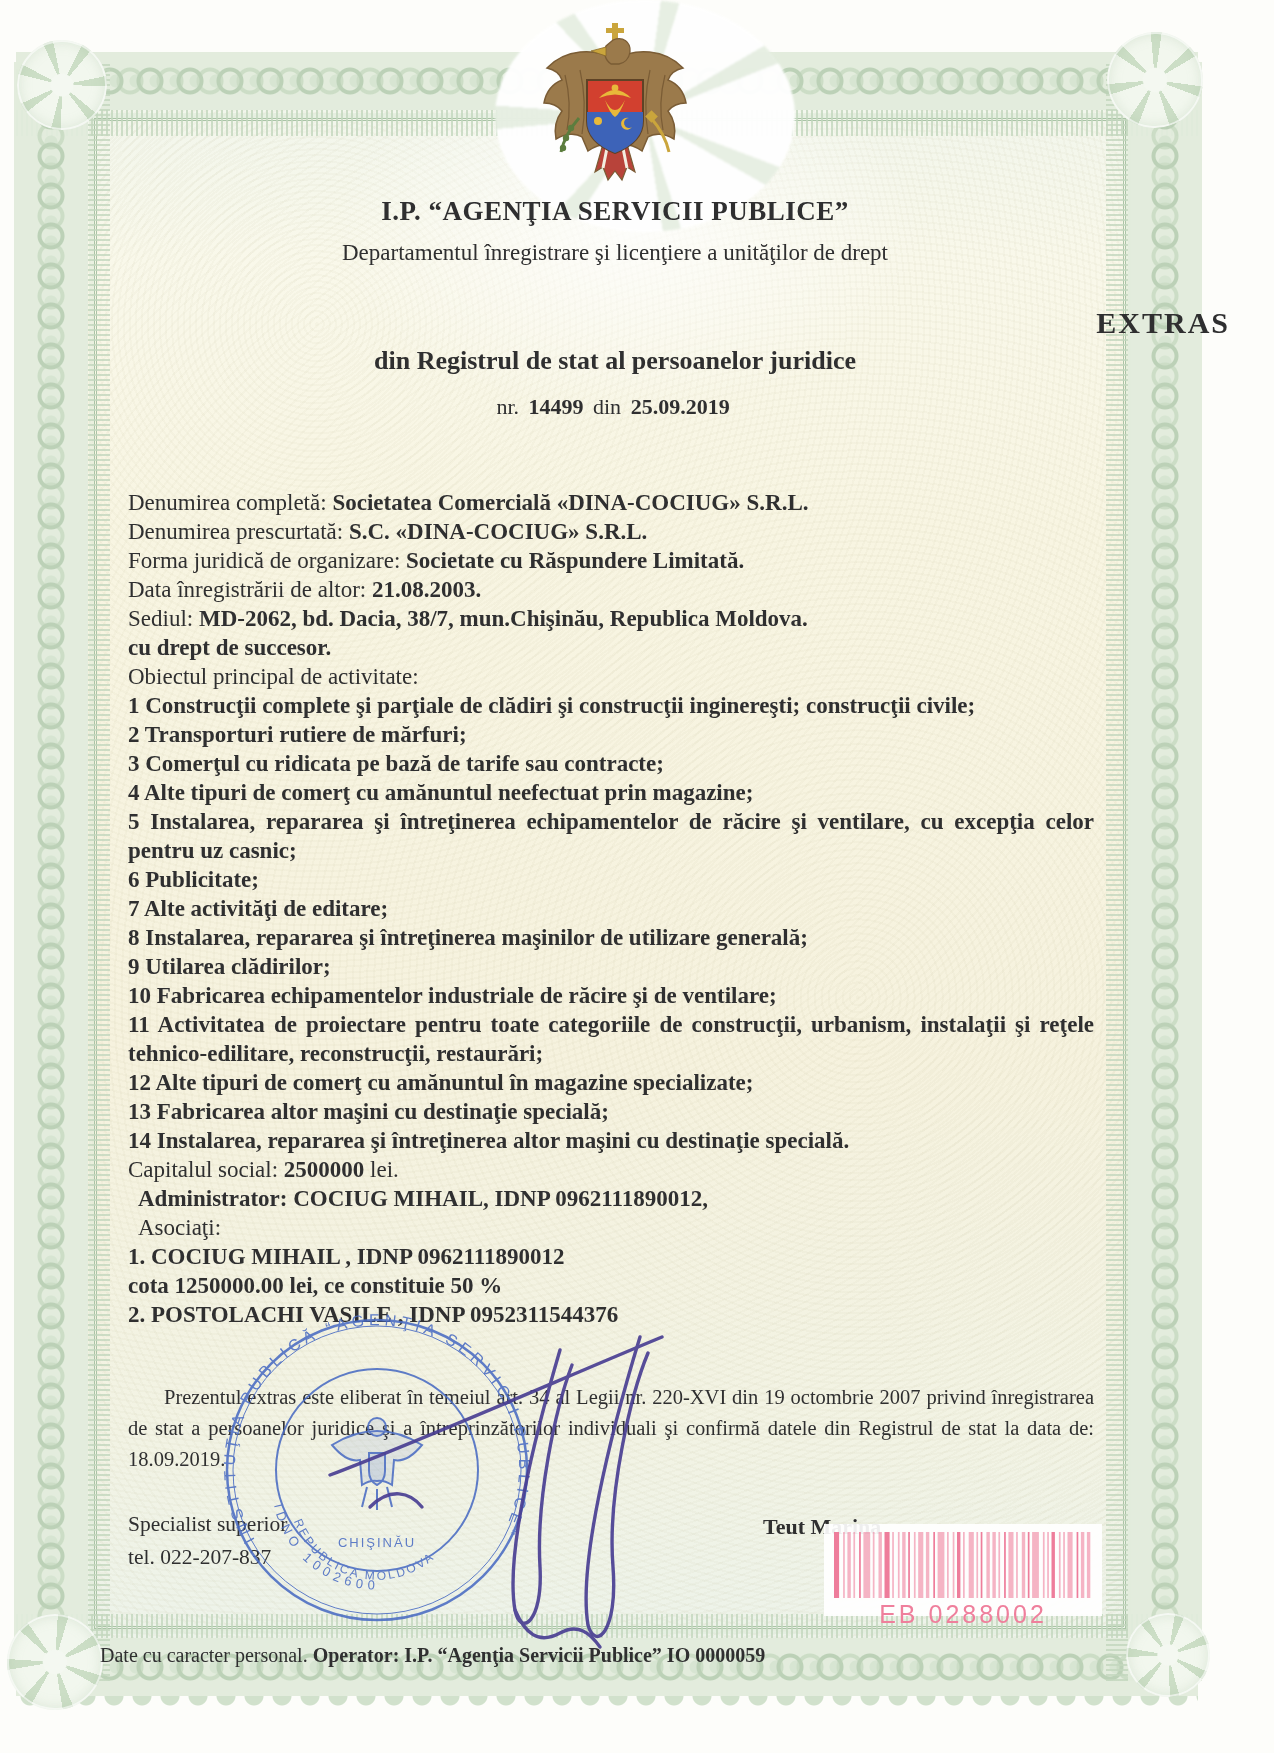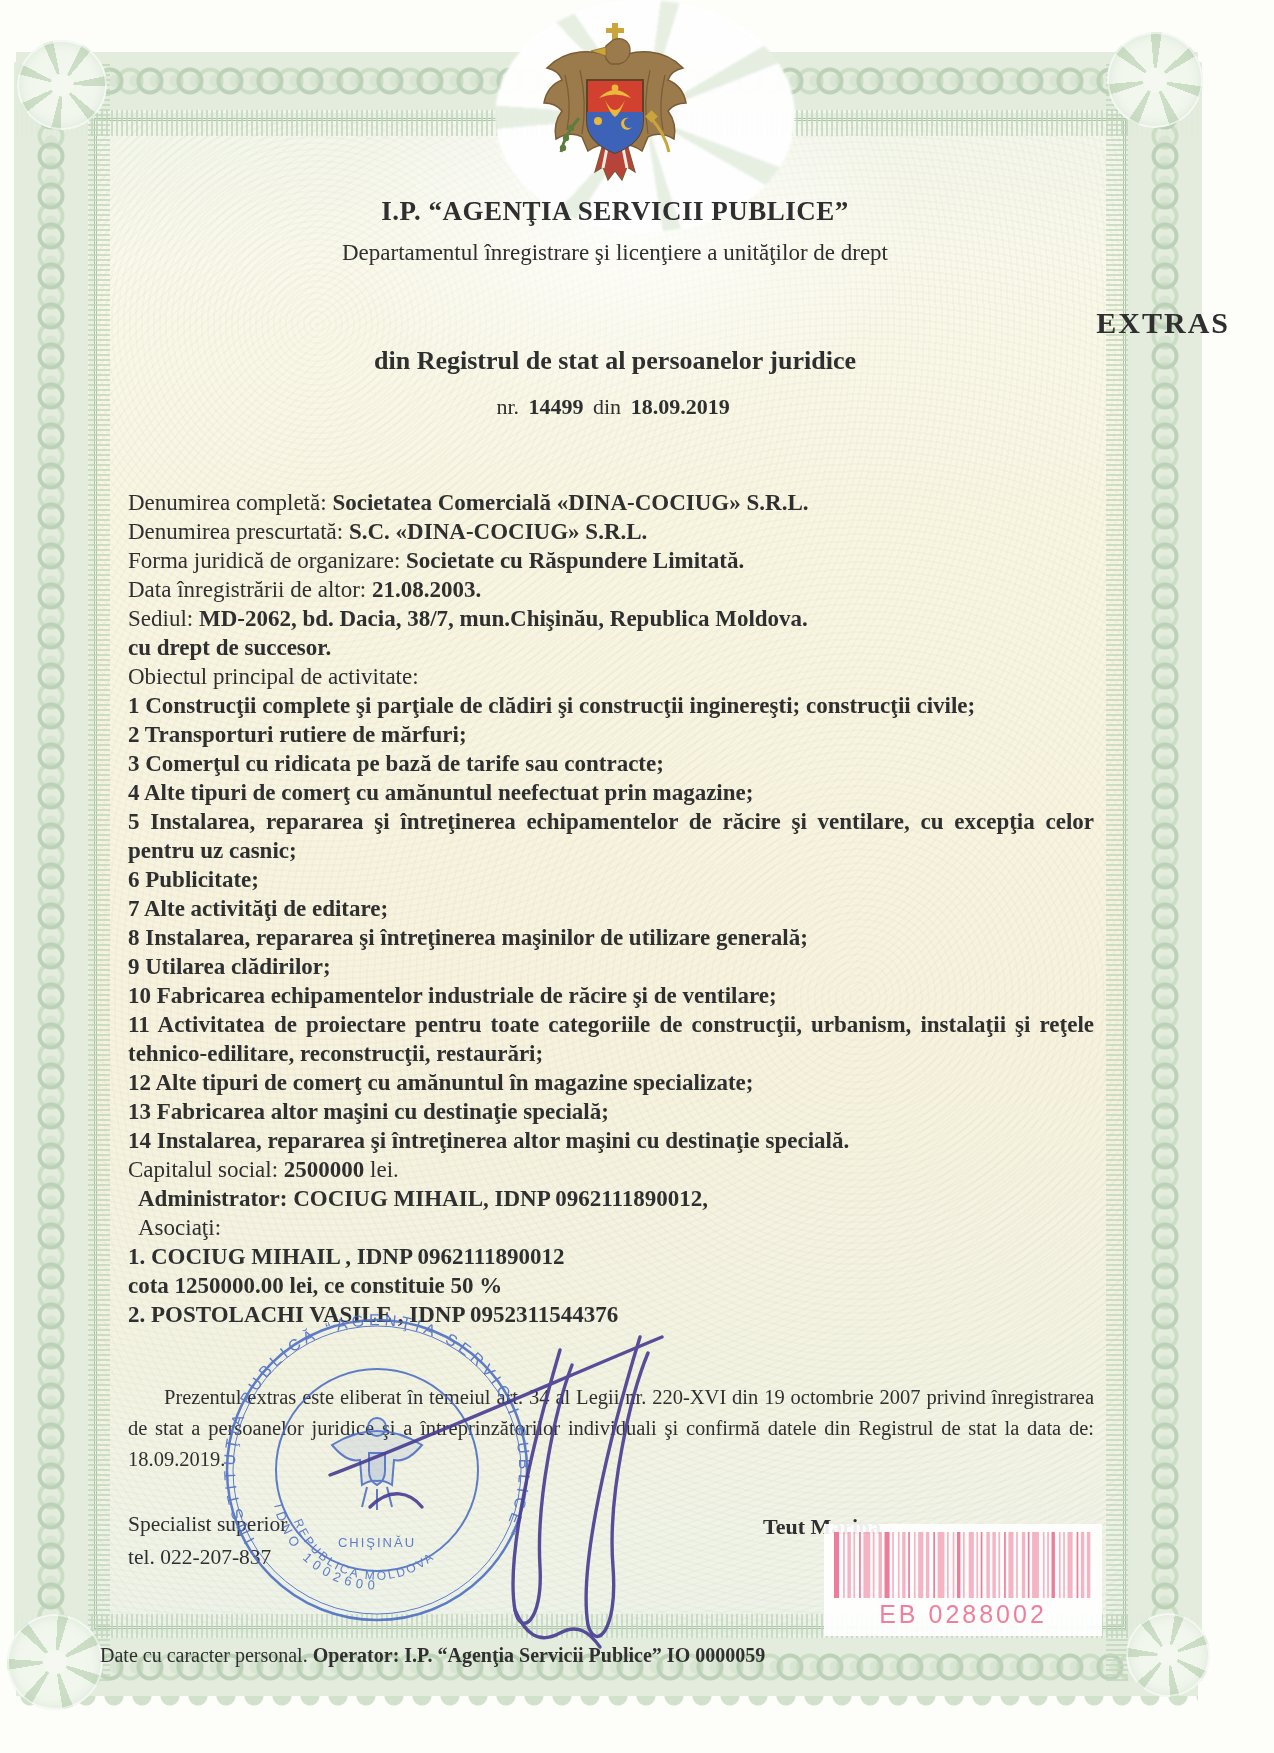--- a/index.html
+++ b/index.html
@@ -81,21 +81,21 @@
   .closing{position:absolute;left:128px;top:1382px;width:966px;font-size:20.5px;line-height:31px;
       text-align:justify;text-indent:36px;}
 
   .sig-left{position:absolute;left:128px;top:1508px;font-size:21.5px;line-height:33px;}
   .signer{position:absolute;left:763px;top:1514px;font-size:22px;font-weight:700;}
 
   
   .stamp{position:absolute;left:222px;top:1290px;opacity:.88;}
   .autograph{position:absolute;left:310px;top:1295px;}
 
-  .barcode-box{position:absolute;left:824px;top:1524px;width:278px;height:112px;
+  .barcode-box{position:absolute;left:824px;top:1524px;width:278px;height:92px;
       background:rgba(255,255,255,.92);text-align:center;}
   .barcode-box svg{display:block;margin:8px auto 0 auto;}
   .barcode-code{font-family:"Liberation Sans","DejaVu Sans",sans-serif;font-size:25px;
       letter-spacing:3px;color:#ef7f9c;margin-top:2px;}
 
   .footer{position:absolute;left:100px;top:1644px;font-size:20px;z-index:6;}
   .footer b{font-weight:700;}
 
   .z2{z-index:2;}.z3{z-index:3;}.z4{z-index:4;}.z5{z-index:5;}
 </style>
@@ -145,21 +145,21 @@
   </svg>
 
   <div class="centerband issuer z4" style="position:absolute;">I.P. “AGENŢIA SERVICII PUBLICE”</div>
   <div class="centerband department z4" style="position:absolute;">Departamentul înregistrare şi licenţiere a unităţilor de drept</div>
   <div class="centerband doc-title z4" style="position:absolute;">EXTRAS</div>
   <div class="centerband doc-subtitle z4" style="position:absolute;">din Registrul de stat al persoanelor juridice</div>
   <div class="centerband doc-number z4" style="position:absolute;">
     <span>nr.</span>
     <b>14499</b>
     <span>din</span>
-    <b>18.09.2019</b>
+    <b>25.09.2019</b>
   </div>
 
   <div class="body-col z4">
     <div class="line"><span>Denumirea completă:</span> <span class="val">Societatea Comercială «DINA-COCIUG» S.R.L.</span></div>
     <div class="line"><span>Denumirea prescurtată:</span> <span class="val">S.C. «DINA-COCIUG» S.R.L.</span></div>
     <div class="line"><span>Forma juridică de organizare:</span> <span class="val">Societate cu Răspundere Limitată.</span></div>
     <div class="line"><span>Data înregistrării de altor:</span> <span class="val">21.08.2003.</span></div>
     <div class="line"><span>Sediul:</span> <span class="val">MD-2062, bd. Dacia, 38/7, mun.Chişinău, Republica Moldova.</span></div>
     <div class="line b">cu drept de succesor.</div>
     <div class="line">Obiectul principal de activitate:</div>

